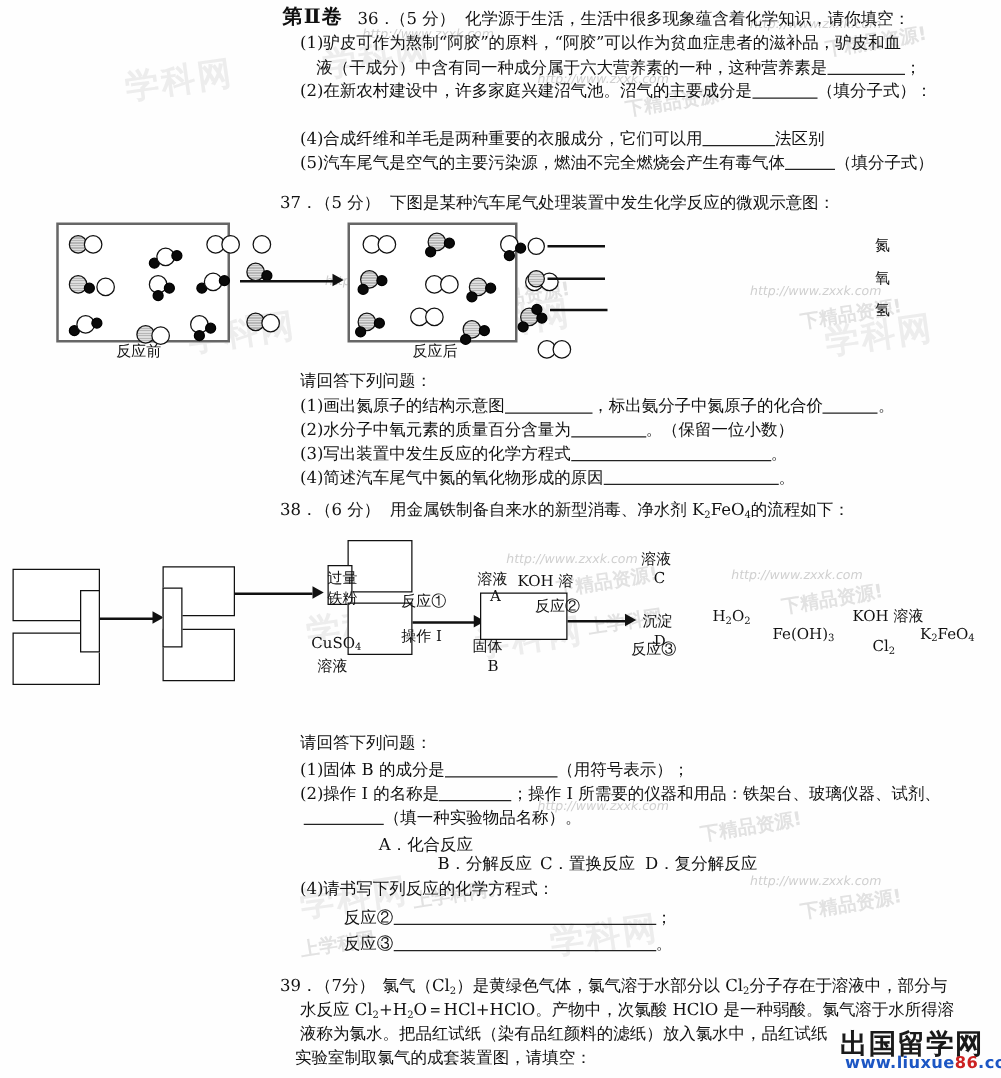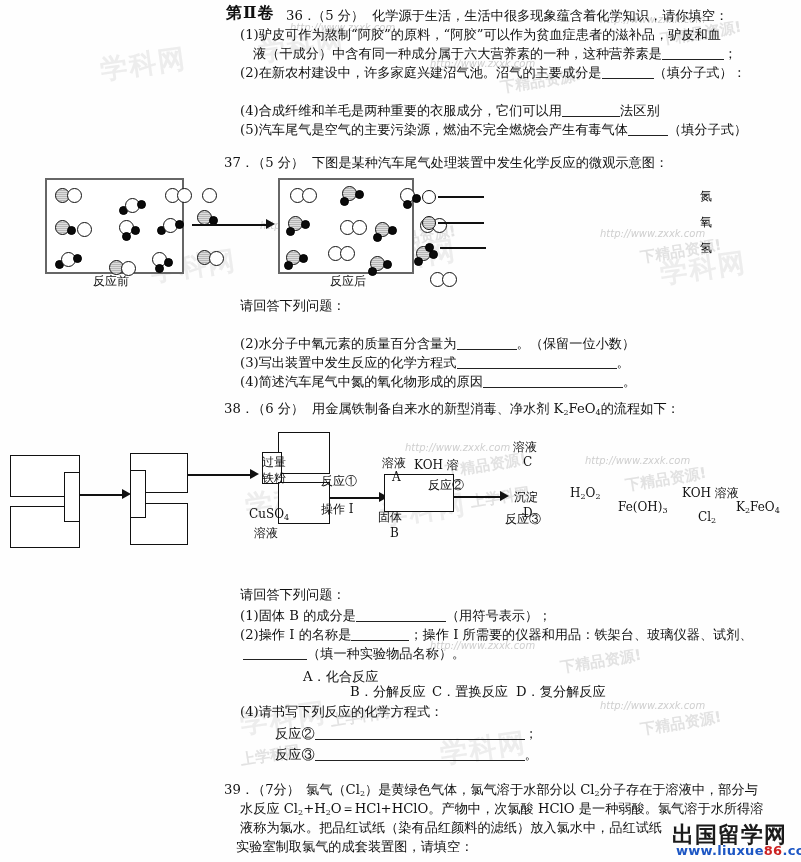--- a/index.html
+++ b/index.html
@@ -187,20 +187,21 @@
 
   <div class="atom a-grey" style="left:422px;top:216px;width:14px;height:14px;"></div>
   <div class="leg-line" style="left:438px;top:222px;width:46px;"></div>
   <div class="txt sm" style="left:700px;top:215px;">氧</div>
 
   <div class="atom a-black" style="left:425px;top:243px;width:9px;height:9px;"></div>
   <div class="leg-line" style="left:440px;top:247px;width:46px;"></div>
   <div class="txt sm" style="left:700px;top:241px;">氢</div>
 
   <div class="txt" style="left:240px;top:299px;">请回答下列问题：</div>
+  <div class="txt" style="left:240px;top:318px;"><span>(1)画出氮原子的结构示意图</span><span class="ul" style="width:70px"></span><span>，标出氨分子中氮原子的化合价</span><span class="ul" style="width:44px"></span><span>。</span></div>
   <div class="txt" style="left:240px;top:337px;"><span>(2)水分子中氧元素的质量百分含量为</span><span class="ul" style="width:60px"></span><span>。（保留一位小数）</span></div>
   <div class="txt" style="left:240px;top:356px;"><span>(3)写出装置中发生反应的化学方程式</span><span class="ul" style="width:160px"></span><span>。</span></div>
   <div class="txt" style="left:240px;top:375px;"><span>(4)简述汽车尾气中氮的氧化物形成的原因</span><span class="ul" style="width:140px"></span><span>。</span></div>
 
   <div class="txt" style="left:224px;top:402px;">38．</div>
   <div class="txt" style="left:252px;top:402px;">（6 分）</div>
   <div class="txt" style="left:312px;top:402px;"><span>用金属铁制备自来水的新型消毒、净水剂 K</span><sub>2</sub><span>FeO</span><sub>4</sub><span>的流程如下：</span></div>
 
   <div class="wbox" style="left:10px;top:455px;width:70px;height:42px;"></div>
   <div class="wbox" style="left:10px;top:506px;width:70px;height:42px;"></div>

